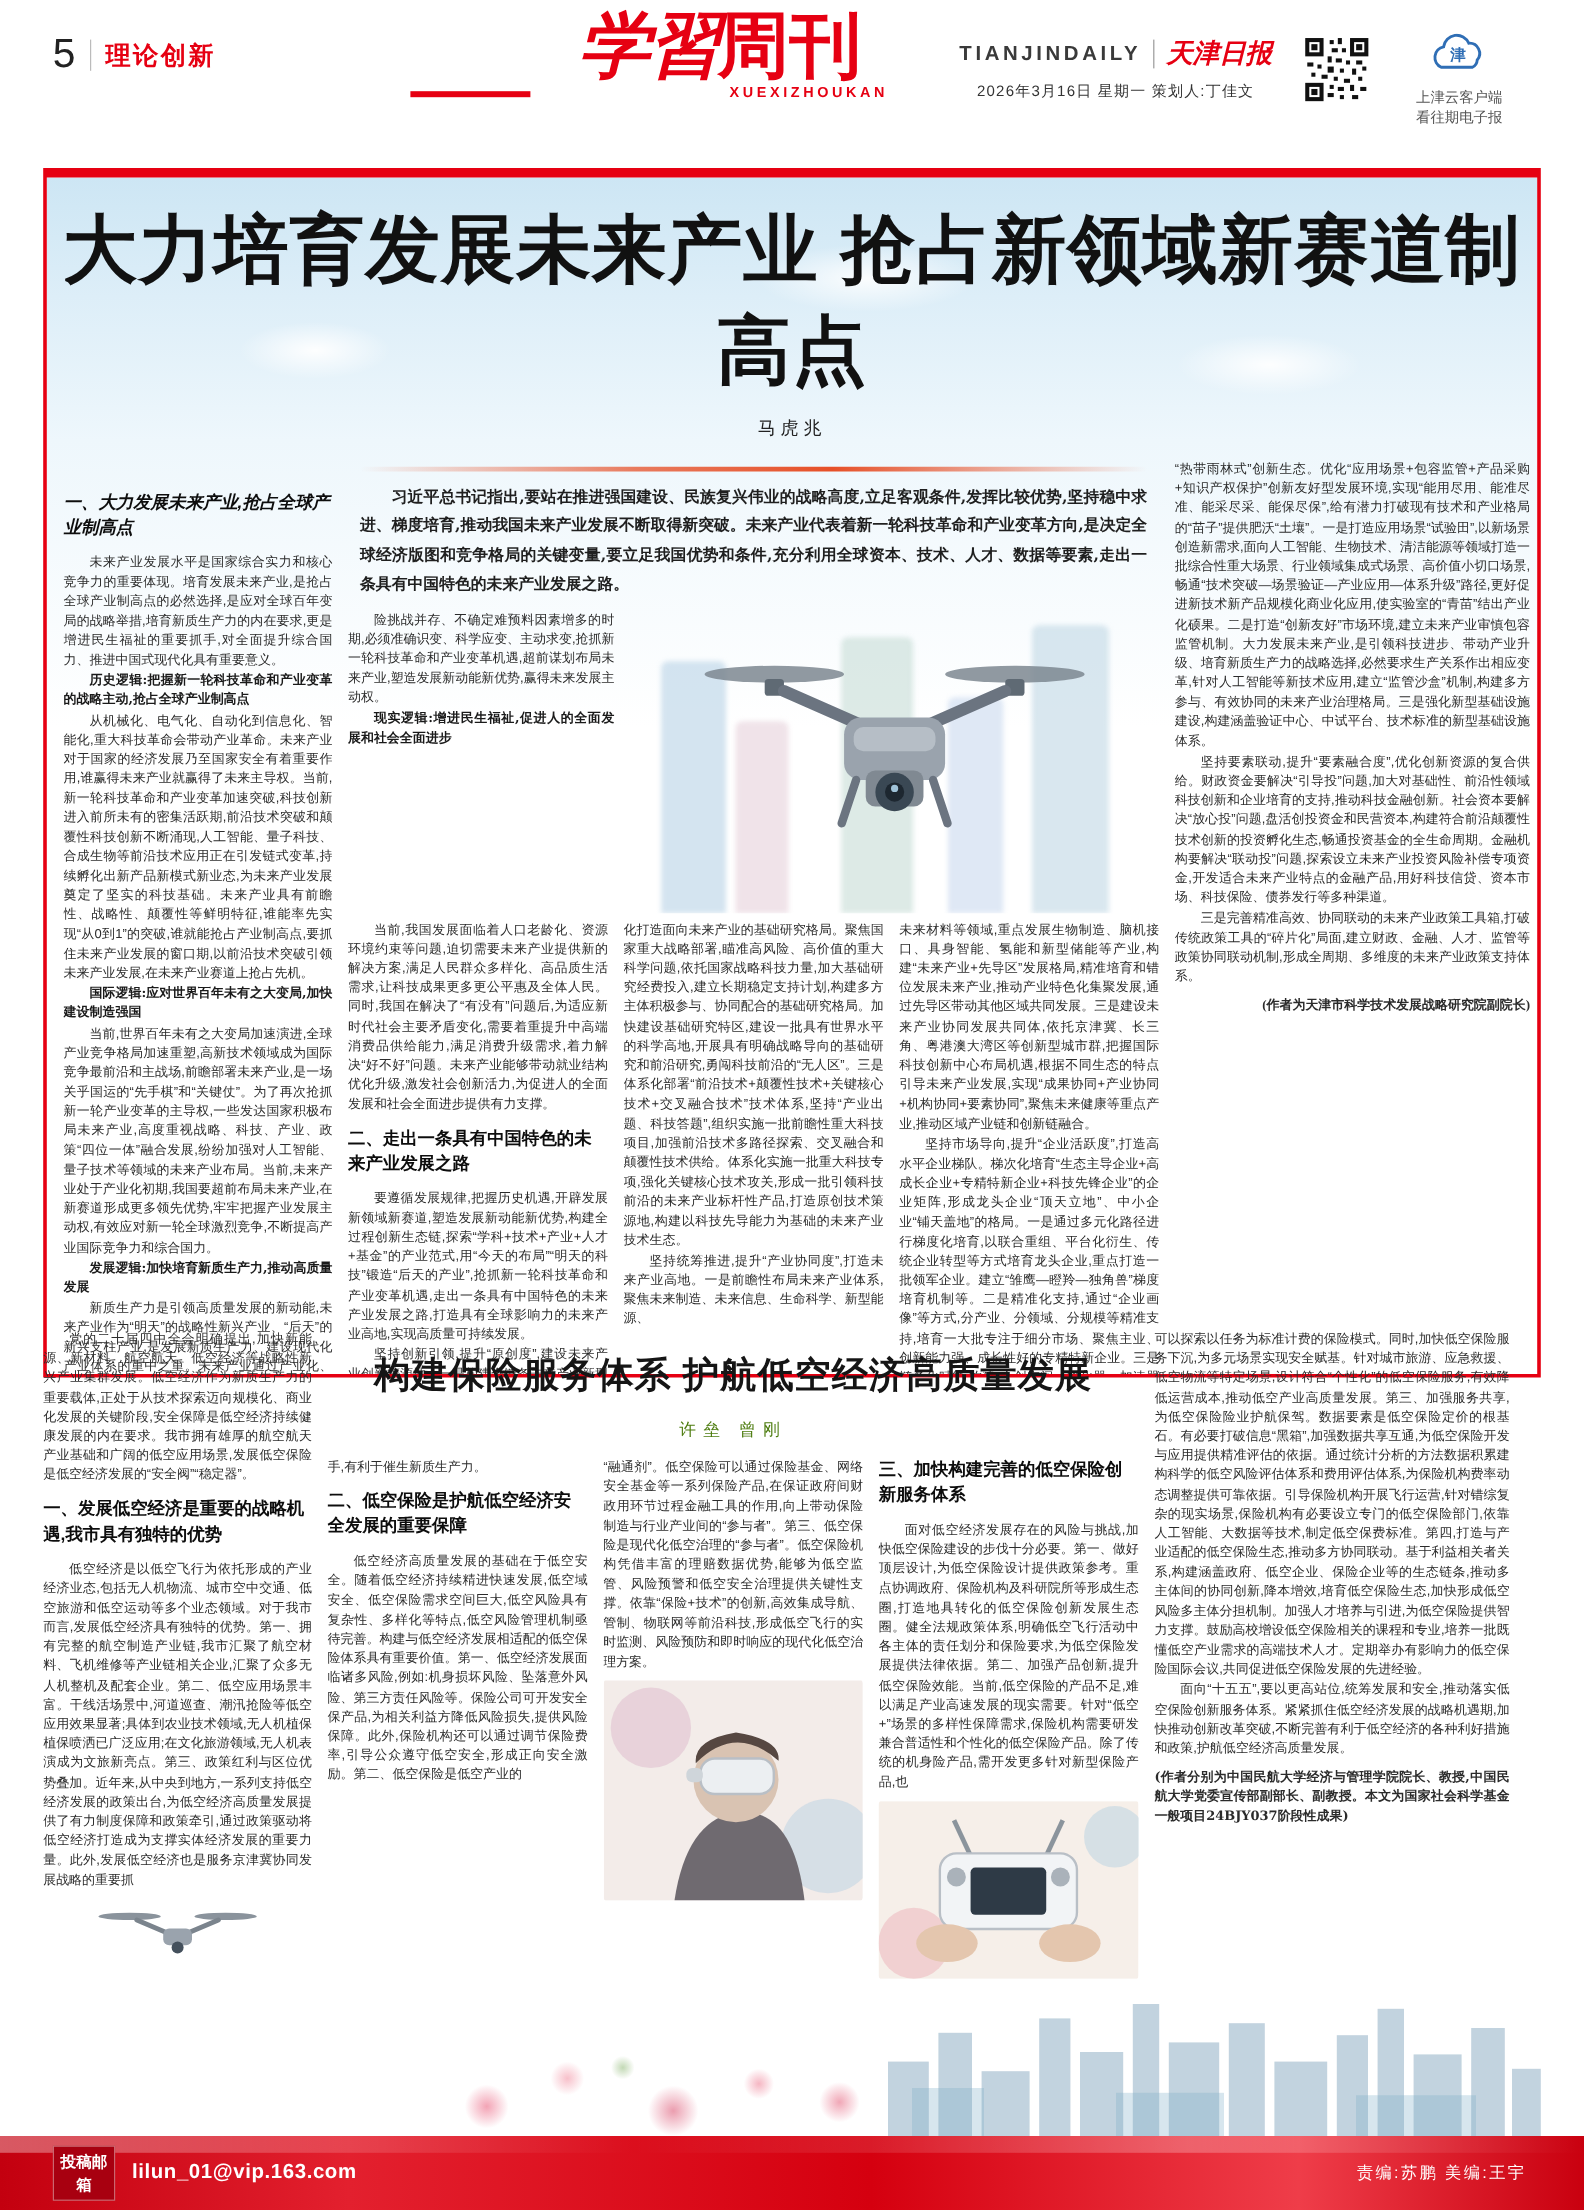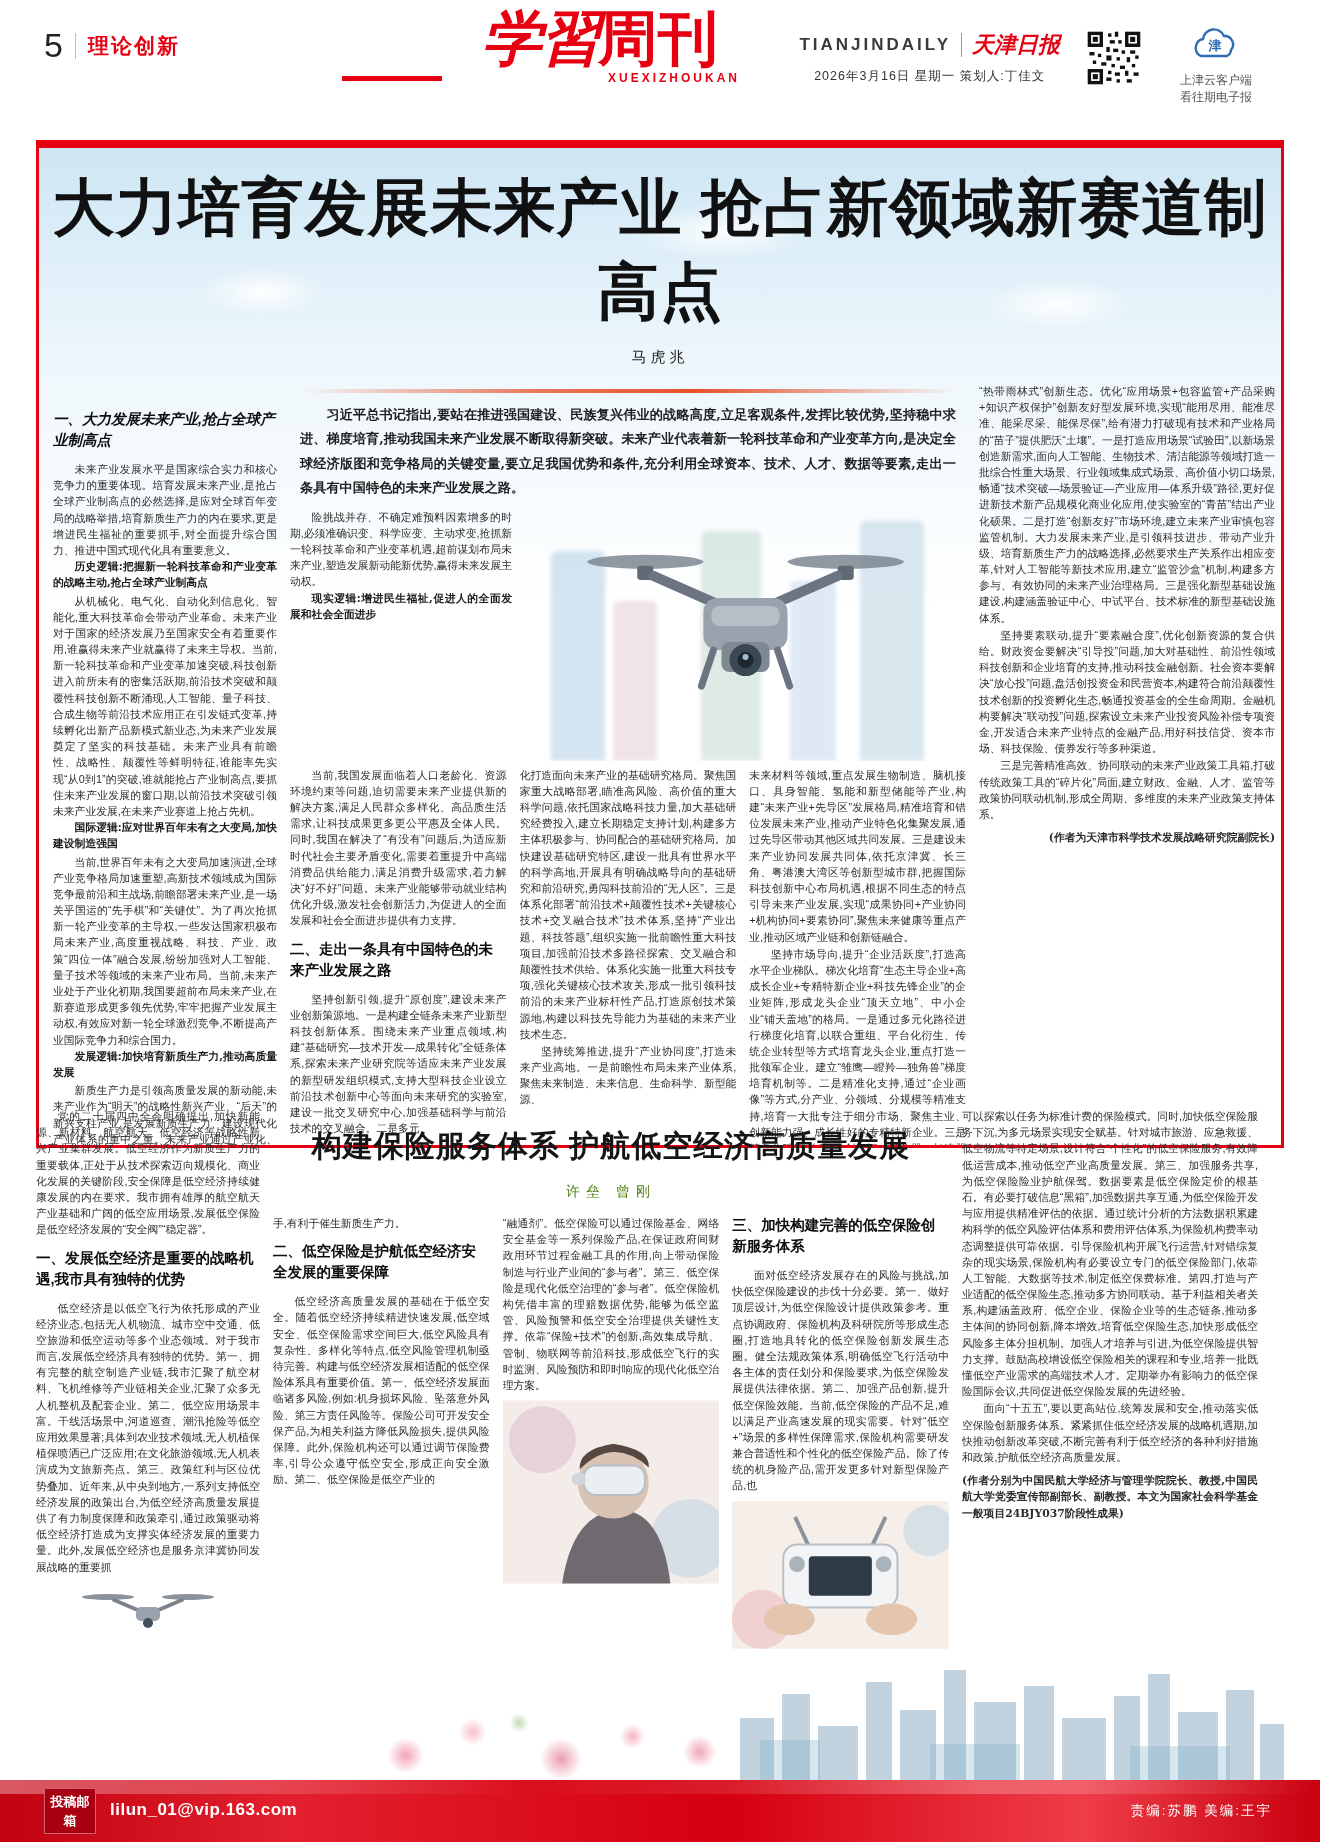--- a/index.html
+++ b/index.html
@@ -53,21 +53,21 @@
   .lead { font-weight:bold; font-family:"DejaVu Serif","Liberation Serif",serif; color:#1a1a1a; }
   .intro-block { position:relative; padding:6px 10px 0 10px; }
   .intro-rule { height:4px; background:linear-gradient(90deg,rgba(230,0,18,0) 0%,rgba(230,80,40,.75) 35%,#e65028 60%,rgba(230,0,18,0) 100%); border-radius:2px; }
   .intro-text { margin-top:10px; font-family:"DejaVu Serif","Liberation Serif",serif; font-size:13.2px; line-height:1.85; color:#1f1f1f; text-align:justify; text-indent:2em; font-weight:bold; }
   .mid-row1 { display:flex; gap:13px; margin-top:8px; }
   .mid-row1 .contcol { width:222px; flex:none; }
   .figure-drone { position:relative; flex:1; height:252px; overflow:hidden; }
   .mid-row2 { display:flex; gap:13px; margin-top:6px; flex:1; overflow:hidden; }
   .mid-row2 .col { flex:1; }
   .credit { font-weight:bold; font-family:"DejaVu Serif","Liberation Serif",serif; text-align:justify; margin-top:8px; text-indent:0 !important; }
-  .credit-right { text-align:right; }
+  .credit-right { text-align:right;font-family:Liberation Serif, serif; }
 
   
   .bldg { position:absolute; bottom:0; border-radius:6px 6px 0 0; filter:blur(2px); }
 
   
   .article2 { position:absolute; left:36px; top:1108px; width:1248px; height:600px; }
   .a2-grid { display:flex; gap:13px; height:100%; }
   .a2-col1 { width:224px; flex:none; }
   .a2-center { width:676px; flex:none; display:flex; flex-direction:column; }
   .a2-col5 { width:296px; flex:none; }
@@ -236,20 +236,21 @@
                 <path d="M188 140 L176 176 M252 140 L264 176" stroke="#6b7480" stroke-width="7" stroke-linecap="round"></path>
               </g>
             </svg>
           </div>
         </div>
 
         <div class="mid-row2">
           <div class="col">
             <p>当前,我国发展面临着人口老龄化、资源环境约束等问题,迫切需要未来产业提供新的解决方案,满足人民群众多样化、高品质生活需求,让科技成果更多更公平惠及全体人民。同时,我国在解决了“有没有”问题后,为适应新时代社会主要矛盾变化,需要着重提升中高端消费品供给能力,满足消费升级需求,着力解决“好不好”问题。未来产业能够带动就业结构优化升级,激发社会创新活力,为促进人的全面发展和社会全面进步提供有力支撑。</p>
             <div class="subhead">二、走出一条具有中国特色的未来产业发展之路</div>
+            <p>要遵循发展规律,把握历史机遇,开辟发展新领域新赛道,塑造发展新动能新优势,构建全过程创新生态链,探索“学科+技术+产业+人才+基金”的产业范式,用“今天的布局”“明天的科技”锻造“后天的产业”,抢抓新一轮科技革命和产业变革机遇,走出一条具有中国特色的未来产业发展之路,打造具有全球影响力的未来产业高地,实现高质量可持续发展。</p>
             <p>坚持创新引领,提升“原创度”,建设未来产业创新策源地。一是构建全链条未来产业新型科技创新体系。围绕未来产业重点领域,构建“基础研究—技术开发—成果转化”全链条体系,探索未来产业研究院等适应未来产业发展的新型研发组织模式,支持大型科技企业设立前沿技术创新中心等面向未来研究的实验室,建设一批交叉研究中心,加强基础科学与前沿技术的交叉融合。二是多元</p>
           </div>
           <div class="col">
             <p style="text-indent:0">化打造面向未来产业的基础研究格局。聚焦国家重大战略部署,瞄准高风险、高价值的重大科学问题,依托国家战略科技力量,加大基础研究经费投入,建立长期稳定支持计划,构建多方主体积极参与、协同配合的基础研究格局。加快建设基础研究特区,建设一批具有世界水平的科学高地,开展具有明确战略导向的基础研究和前沿研究,勇闯科技前沿的“无人区”。三是体系化部署“前沿技术+颠覆性技术+关键核心技术+交叉融合技术”技术体系,坚持“产业出题、科技答题”,组织实施一批前瞻性重大科技项目,加强前沿技术多路径探索、交叉融合和颠覆性技术供给。体系化实施一批重大科技专项,强化关键核心技术攻关,形成一批引领科技前沿的未来产业标杆性产品,打造原创技术策源地,构建以科技先导能力为基础的未来产业技术生态。</p>
             <p>坚持统筹推进,提升“产业协同度”,打造未来产业高地。一是前瞻性布局未来产业体系,聚焦未来制造、未来信息、生命科学、新型能源、</p>
           </div>
           <div class="col">
             <p style="text-indent:0">未来材料等领域,重点发展生物制造、脑机接口、具身智能、氢能和新型储能等产业,构建“未来产业+先导区”发展格局,精准培育和错位发展未来产业,推动产业特色化集聚发展,通过先导区带动其他区域共同发展。三是建设未来产业协同发展共同体,依托京津冀、长三角、粤港澳大湾区等创新型城市群,把握国际科技创新中心布局机遇,根据不同生态的特点引导未来产业发展,实现“成果协同+产业协同+机构协同+要素协同”,聚焦未来健康等重点产业,推动区域产业链和创新链融合。</p>
             <p>坚持市场导向,提升“企业活跃度”,打造高水平企业梯队。梯次化培育“生态主导企业+高成长企业+专精特新企业+科技先锋企业”的企业矩阵,形成龙头企业“顶天立地”、中小企业“铺天盖地”的格局。一是通过多元化路径进行梯度化培育,以联合重组、平台化衍生、传统企业转型等方式培育龙头企业,重点打造一批领军企业。建立“雏鹰—瞪羚—独角兽”梯度培育机制等。二是精准化支持,通过“企业画像”等方式,分产业、分领域、分规模等精准支持,培育一大批专注于细分市场、聚焦主业、创新能力强、成长性好的专精特新企业。三是链条化赋能,构建“众创空间—孵化器—加速器—产业园”未来产业全链条孵化体系,谋划打造前沿孵化园区、产业社区等未来产业新型创新创业单元集群,建立共建共享、产城融合等方式打造未来产业新生态。</p>
           </div>

